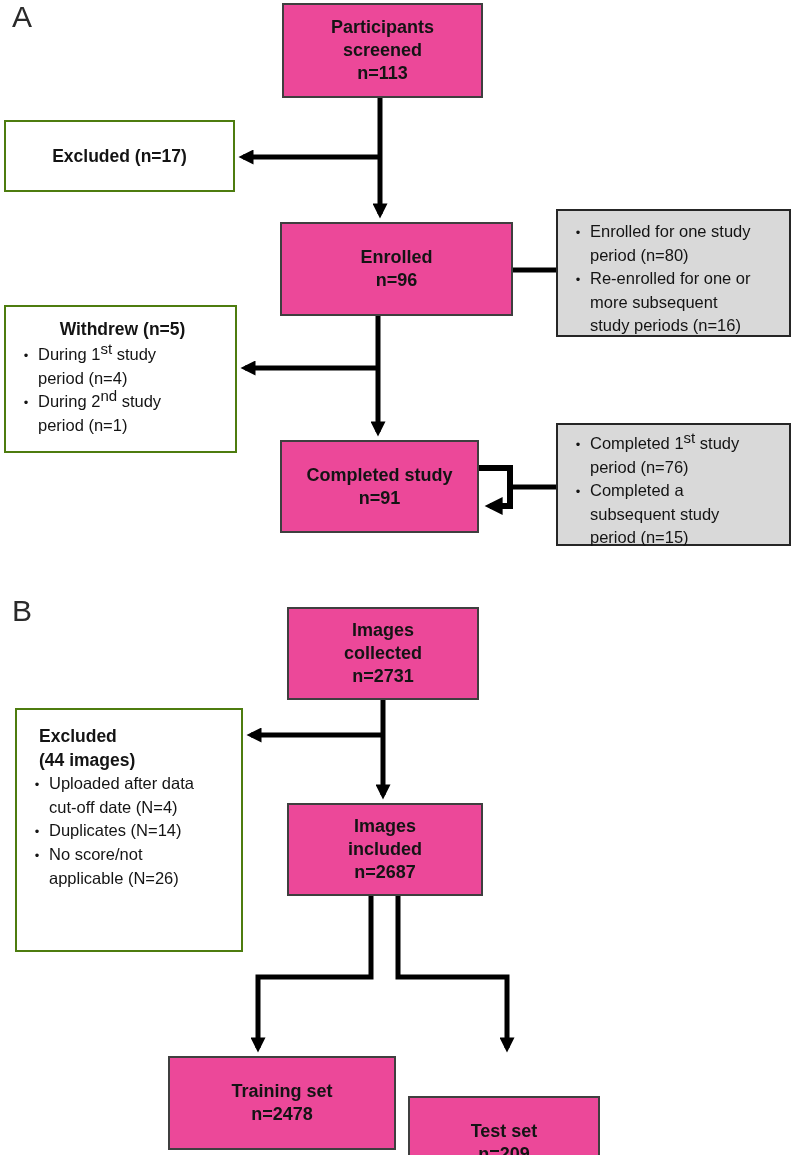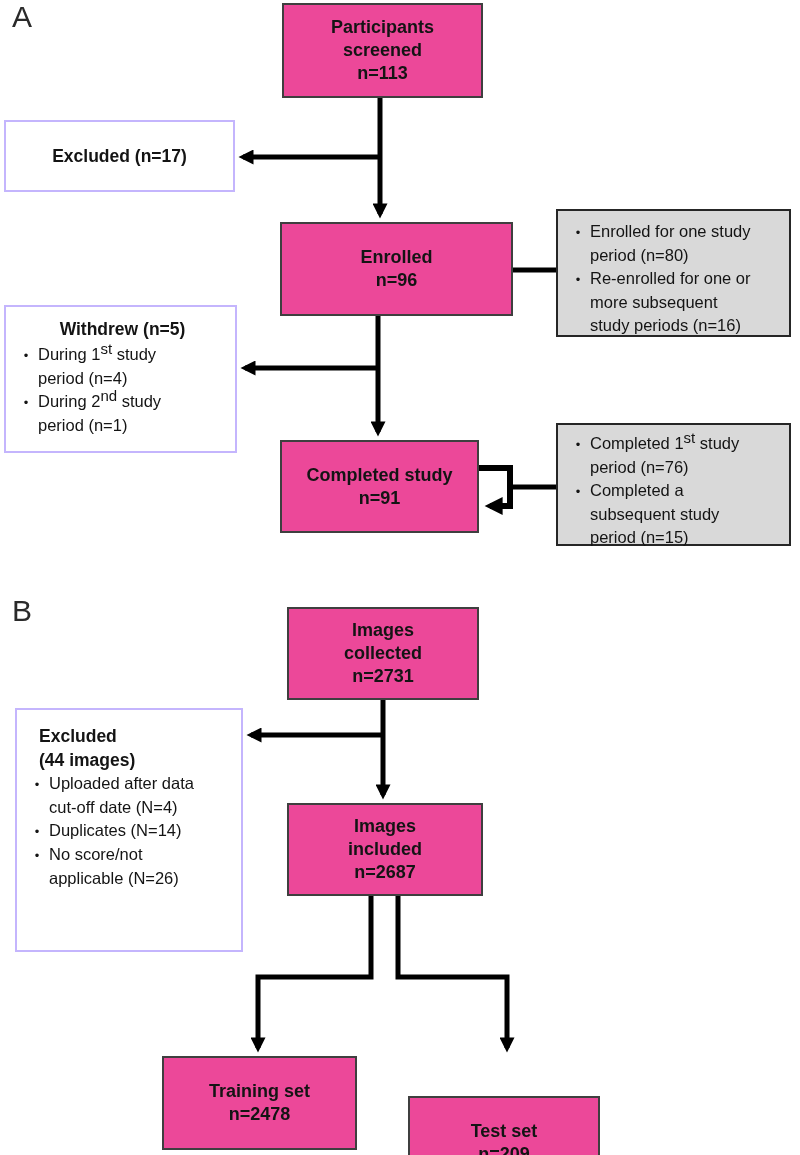--- a/index.html
+++ b/index.html
@@ -5,21 +5,21 @@
   html,body{margin:0;padding:0;background:#fff;}
   .stage{
     position:relative;width:800px;height:1155px;background:#ffffff;
     font-family:"Liberation Sans",sans-serif;color:#141414;overflow:hidden;
   }
   svg.wires{position:absolute;left:0;top:0;z-index:0;}
   .plabel{position:absolute;font-size:30px;line-height:30px;color:#2a2a2a;z-index:2;}
   .box{position:absolute;box-sizing:border-box;z-index:1;}
   .light{background:#ec4899;border:2px solid #3f3f3f;}
   .note{background:#d9d9d9;border:2px solid #262626;}
-  .white{background:#ffffff;border:2px solid #c4b5fd;}
+  .white{background:#ffffff;border:2px solid #4d7c0f;}
   .cbox{display:flex;flex-direction:column;justify-content:center;align-items:center;
         text-align:center;font-weight:bold;font-size:18px;line-height:23px;}
   .list{font-size:16.5px;line-height:23px;padding:8px 4px 6px 8px;}
   .row{display:flex;align-items:baseline;}
   .blt{width:24px;flex:none;text-align:center;font-size:13px;}
   .txt{flex:1;white-space:nowrap;}
   sup{font-size:15px;line-height:0;}
   .ttl{font-weight:bold;font-size:17.5px;text-align:center;line-height:24px;margin-bottom:2px;}
   .ttl-left{font-weight:bold;font-size:17.5px;line-height:24px;padding-left:14px;}
 </style>
@@ -170,21 +170,21 @@
       <span class="txt"><span>applicable (N=26)</span><sup></sup><span></span></span>
     </div>
   </div>
 
   <div class="box light cbox" style="left:287px;top:803px;width:196px;height:93px">
     <div>Images</div>
     <div>included</div>
     <div>n=2687</div>
   </div>
 
-  <div class="box light cbox" style="left:162px;top:1056px;width:195px;height:94px">
+  <div class="box light cbox" style="left:168px;top:1056px;width:228px;height:94px">
     <div>Training set</div>
     <div>n=2478</div>
   </div>
 
   <div class="box light cbox" style="left:408px;top:1096px;width:192px;height:94px">
     <div>Test set</div>
     <div>n=209</div>
   </div>
 
 </div>

